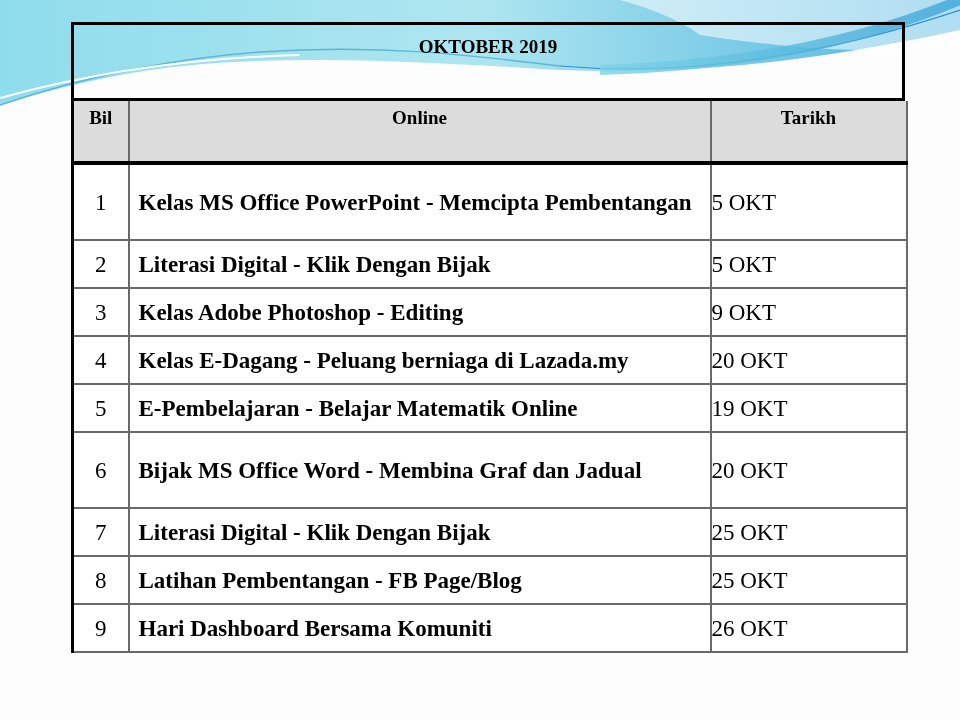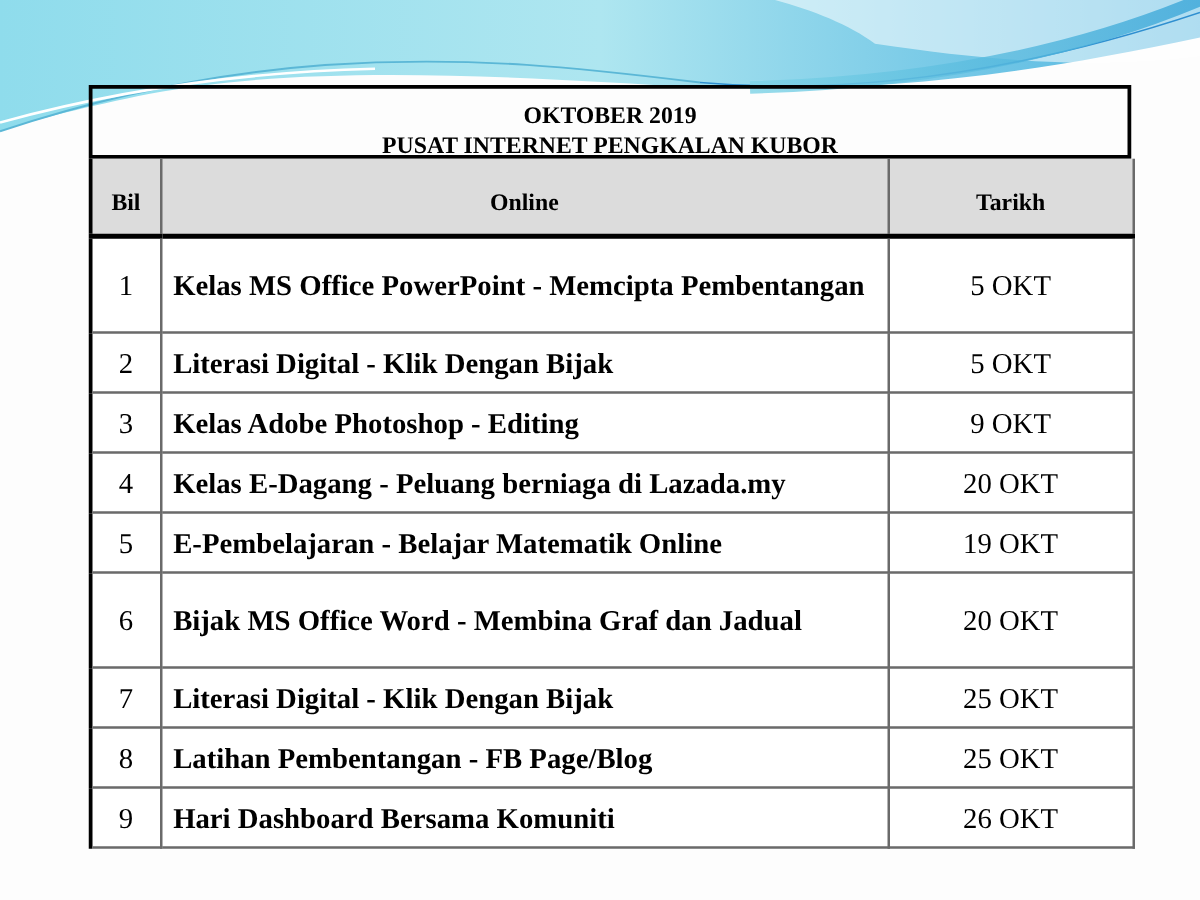--- a/index.html
+++ b/index.html
@@ -23,47 +23,46 @@
       z-index: 0;
     }
     .table-wrap {
       position: absolute;
       left: 71px;
       top: 22px;
       width: 834px;
       z-index: 1;
     }
     .title-block {
-      height: 59px;
+      height: 79px;
       border: 3px solid #000;
       border-bottom: 3px solid #000;
       box-sizing: border-box;
       text-align: center;
       font-weight: bold;
       font-size: 19px;
       line-height: 24px;
       padding-top: 10px;
       background: transparent;
-      margin-top: 46px;
     }
     table.schedule {
       width: 834px;
       border-collapse: collapse;
       table-layout: fixed;
     }
     table.schedule col.c-bil { width: 56px; }
     table.schedule col.c-prog { width: 582px; }
     table.schedule col.c-date { width: 196px; }
     table.schedule thead th {
       background: #dcdcdc;
       height: 62px;
       vertical-align: top;
       font-weight: bold;
       font-size: 19px;
-      padding-top: 25px;
+      padding-top: 6px;
       border-left: 2px solid #6a6a6a;
       border-right: 2px solid #6a6a6a;
       border-bottom: 4px solid #000;
       box-sizing: border-box;
     }
     table.schedule thead th:first-child { border-left: 3px solid #000; }
     table.schedule tbody td {
       background: #ffffff;
       font-size: 23px;
       line-height: 31px;
@@ -74,21 +73,21 @@
     table.schedule tbody td.bil {
       text-align: center;
       border-left: 3px solid #000;
     }
     table.schedule tbody td.prog {
       padding-left: 9px;
       padding-right: 4px;
       font-weight: bold;
     }
     table.schedule tbody td.date {
-      text-align: center;
+      text-align: left;
     }
     tr.row-single td { height: 46px; }
     tr.row-double td { height: 74px; }
   </style>
 </head>
 <body>
 
 <svg class="bg-wave" viewBox="0 0 960 140" preserveAspectRatio="none">
   <defs>
     <linearGradient id="g1" x1="0" y1="0" x2="1" y2="0">
@@ -105,21 +104,20 @@
   <path d="M620,0 L960,0 L960,45 C880,55 800,50 700,35 C680,20 650,8 620,0 Z" fill="#ffffff" opacity="0.55"></path>
   <path d="M0,105 C60,85 150,60 260,52 C380,44 470,55 560,66" fill="none" stroke="#5bb7d6" stroke-width="1.5"></path>
   <path d="M0,98 C80,76 180,58 300,55" fill="none" stroke="#ffffff" stroke-width="2"></path>
   <path d="M560,66 C700,78 840,50 960,10" fill="none" stroke="#2f8fd0" stroke-width="1.2"></path>
   <path d="M600,70 C740,66 860,42 960,0" fill="none" stroke="url(#g2)" stroke-width="10" opacity="0.8"></path>
 </svg>
 
 <div class="table-wrap">
   <div class="title-block">
     <div>OKTOBER 2019</div>
-    <div>PUSAT INTERNET PENGKALAN KUBOR</div>
   </div>
   <table class="schedule">
     <colgroup>
       <col class="c-bil">
       <col class="c-prog">
       <col class="c-date">
     </colgroup>
     <thead>
       <tr>
         <th>Bil</th>

